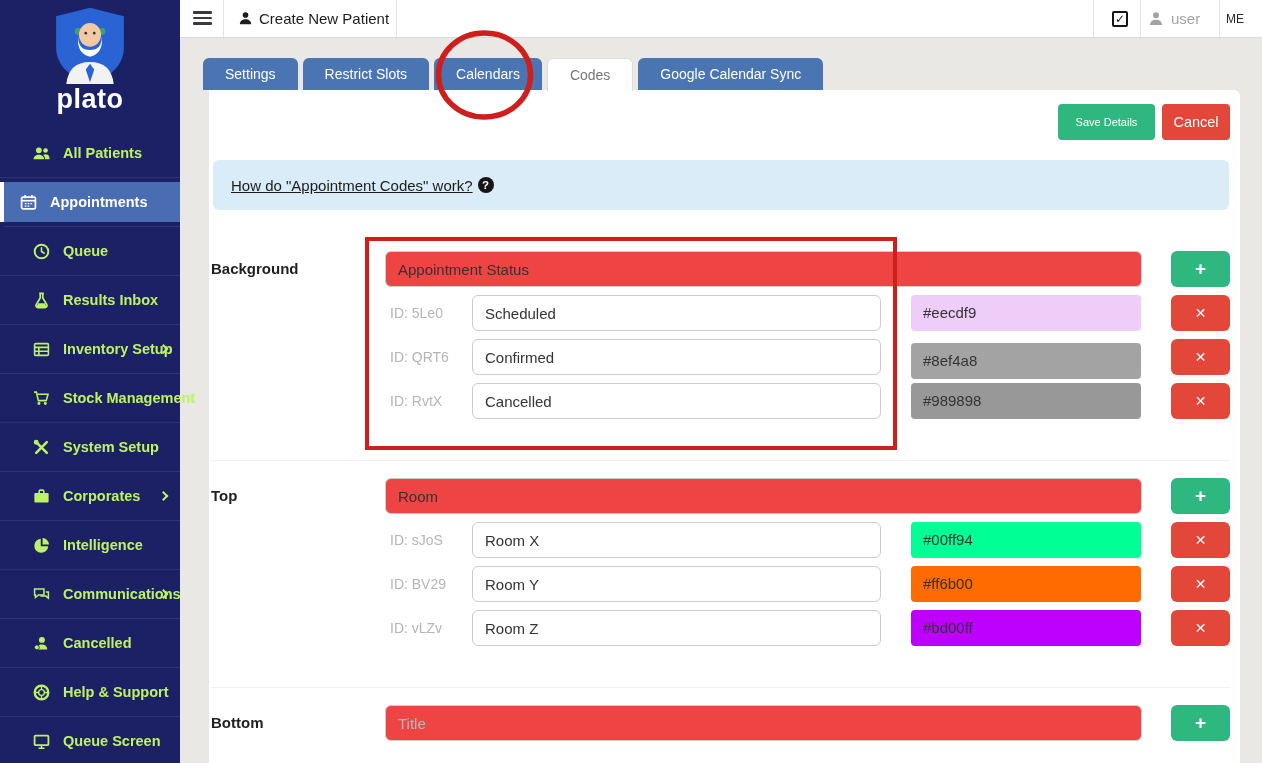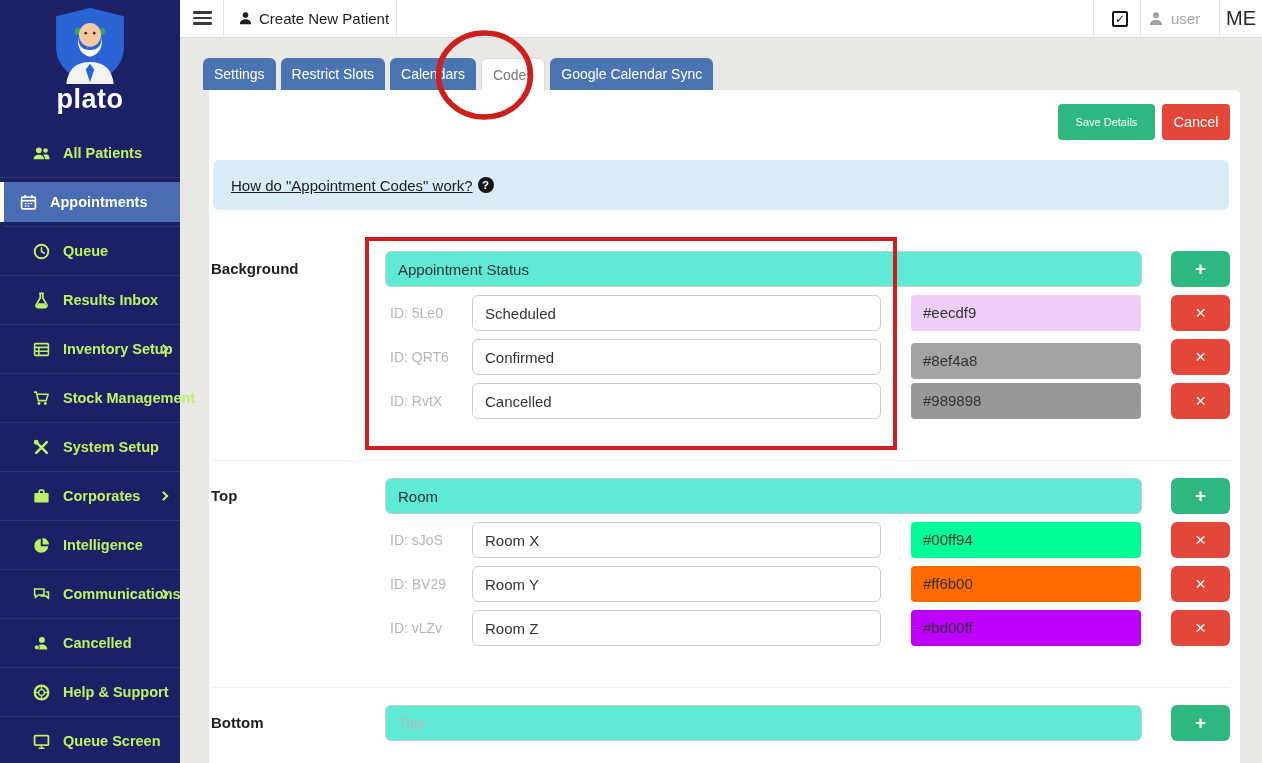--- a/index.html
+++ b/index.html
@@ -24,38 +24,38 @@
   
   .topbar { position:absolute; left:180px; top:0; width:1082px; height:38px; background:#ffffff; border-bottom:1px solid #d9d9d9; z-index:4; }
   .tb-div { position:absolute; top:0; bottom:0; width:1px; background:#e4e4e4; }
   .hamburger { position:absolute; left:13px; top:11px; width:19px; height:15px; cursor:pointer; }
   .hamburger span { display:block; height:2.6px; background:#3a3a3a; margin-bottom:3.1px; border-radius:1px; }
   .cnp { position:absolute; left:58px; top:0; height:37px; display:flex; align-items:center; gap:6px; font-size:15px; color:#1d1d1d; cursor:pointer; }
   .cnp svg { width:15px; height:15px; fill:#1d1d1d; }
   .chkbox { position:absolute; left:932px; top:11px; width:16px; height:16px; border:2px solid #151515; border-radius:2px; color:#151515; font-size:12px; font-weight:bold; line-height:12px; text-align:center; cursor:pointer; }
   .userblk { position:absolute; left:968px; top:0; height:37px; display:flex; align-items:center; gap:7px; color:#a3a3a3; font-size:15px; cursor:pointer; }
   .userblk svg { width:16px; height:16px; fill:#a3a3a3; }
-  .me { position:absolute; left:1046px; top:0; height:37px; display:flex; align-items:center; font-size:20px; color:#262626; font-weight:500; cursor:pointer; }
+  .me { position:absolute; left:1046px; top:0; height:37px; display:flex; align-items:center; font-size:12px; color:#262626; font-weight:500; cursor:pointer; }
 
   
   .tabs { position:absolute; left:203px; top:58px; height:32px; display:flex; gap:5px; z-index:6; }
-  .tab { height:32px; padding:0 11px; background:#4b74b2; color:#ffffff; font-size:14px; line-height:32px; border-radius:6px 6px 0 0; cursor:pointer; white-space:nowrap; }
+  .tab { height:32px; padding:0 22px; background:#4b74b2; color:#ffffff; font-size:14px; line-height:32px; border-radius:6px 6px 0 0; cursor:pointer; white-space:nowrap; }
   .tab.active { background:#ffffff; color:#777777; border:1px solid #dddddd; border-bottom:none; height:33px; }
 
   
   .card { position:absolute; left:209px; top:90px; width:1031px; height:673px; background:#ffffff; border-radius:0 6px 0 0; z-index:3; }
   .btn { border:none; border-radius:4px; color:#fff; cursor:pointer; font-family:inherit; }
   .btn-save { position:absolute; left:849px; top:14px; width:97px; height:36px; background:#2eb87f; font-size:11px; }
   .btn-cancel { position:absolute; left:953px; top:14px; width:68px; height:36px; background:#e2473a; font-size:14.5px; }
   .infobox { position:absolute; left:4px; top:70px; width:1016px; height:50px; background:#d9ecf8; border-radius:6px; display:flex; align-items:center; padding-left:18px; }
   .infolink { font-size:15px; color:#1c1c1c; text-decoration:underline; cursor:pointer; }
   .qmark { display:inline-flex; width:16px; height:16px; margin-left:5px; border-radius:50%; background:#161616; color:#ffffff; font-size:11.5px; font-weight:bold; align-items:center; justify-content:center; cursor:pointer; }
 
   .section-label { position:absolute; left:2px; height:36px; line-height:36px; font-size:15px; font-weight:bold; color:#1f1f1f; }
-  .ginput { position:absolute; left:176px; width:757px; height:36px; border:1px solid #cccccc; border-radius:6px; padding:0 12px; font-size:15px; color:#333; font-family:inherit; background:#5eead4; }
+  .ginput { position:absolute; left:176px; width:757px; height:36px; border:1px solid #cccccc; border-radius:6px; padding:0 12px; font-size:15px; color:#333; font-family:inherit; background:#ef4444; }
   .ginput::placeholder { color:#b9b9b9; }
   .ninput { position:absolute; left:263px; width:409px; height:36px; border:1px solid #cccccc; border-radius:6px; padding:0 12px; font-size:15px; color:#333; font-family:inherit; }
   .idlab { position:absolute; left:181px; height:36px; line-height:36px; font-size:14px; color:#b5b5b5; }
   .swatch { position:absolute; left:702px; width:230px; height:36px; border-radius:4px; line-height:36px; padding-left:12px; font-size:15px; color:#333333; cursor:pointer; }
   .btn-add { position:absolute; left:962px; width:59px; height:36px; background:#2eb87f; border-radius:6px; font-size:19px; font-weight:bold; line-height:34px; }
   .btn-del { position:absolute; left:962px; width:59px; height:36px; background:#e2473a; border-radius:6px; font-size:14px; font-weight:bold; }
   .sep { position:absolute; left:2px; width:1019px; height:1px; background:#f0f0f0; }
 
   
   .anno { position:absolute; pointer-events:none; z-index:50; }

